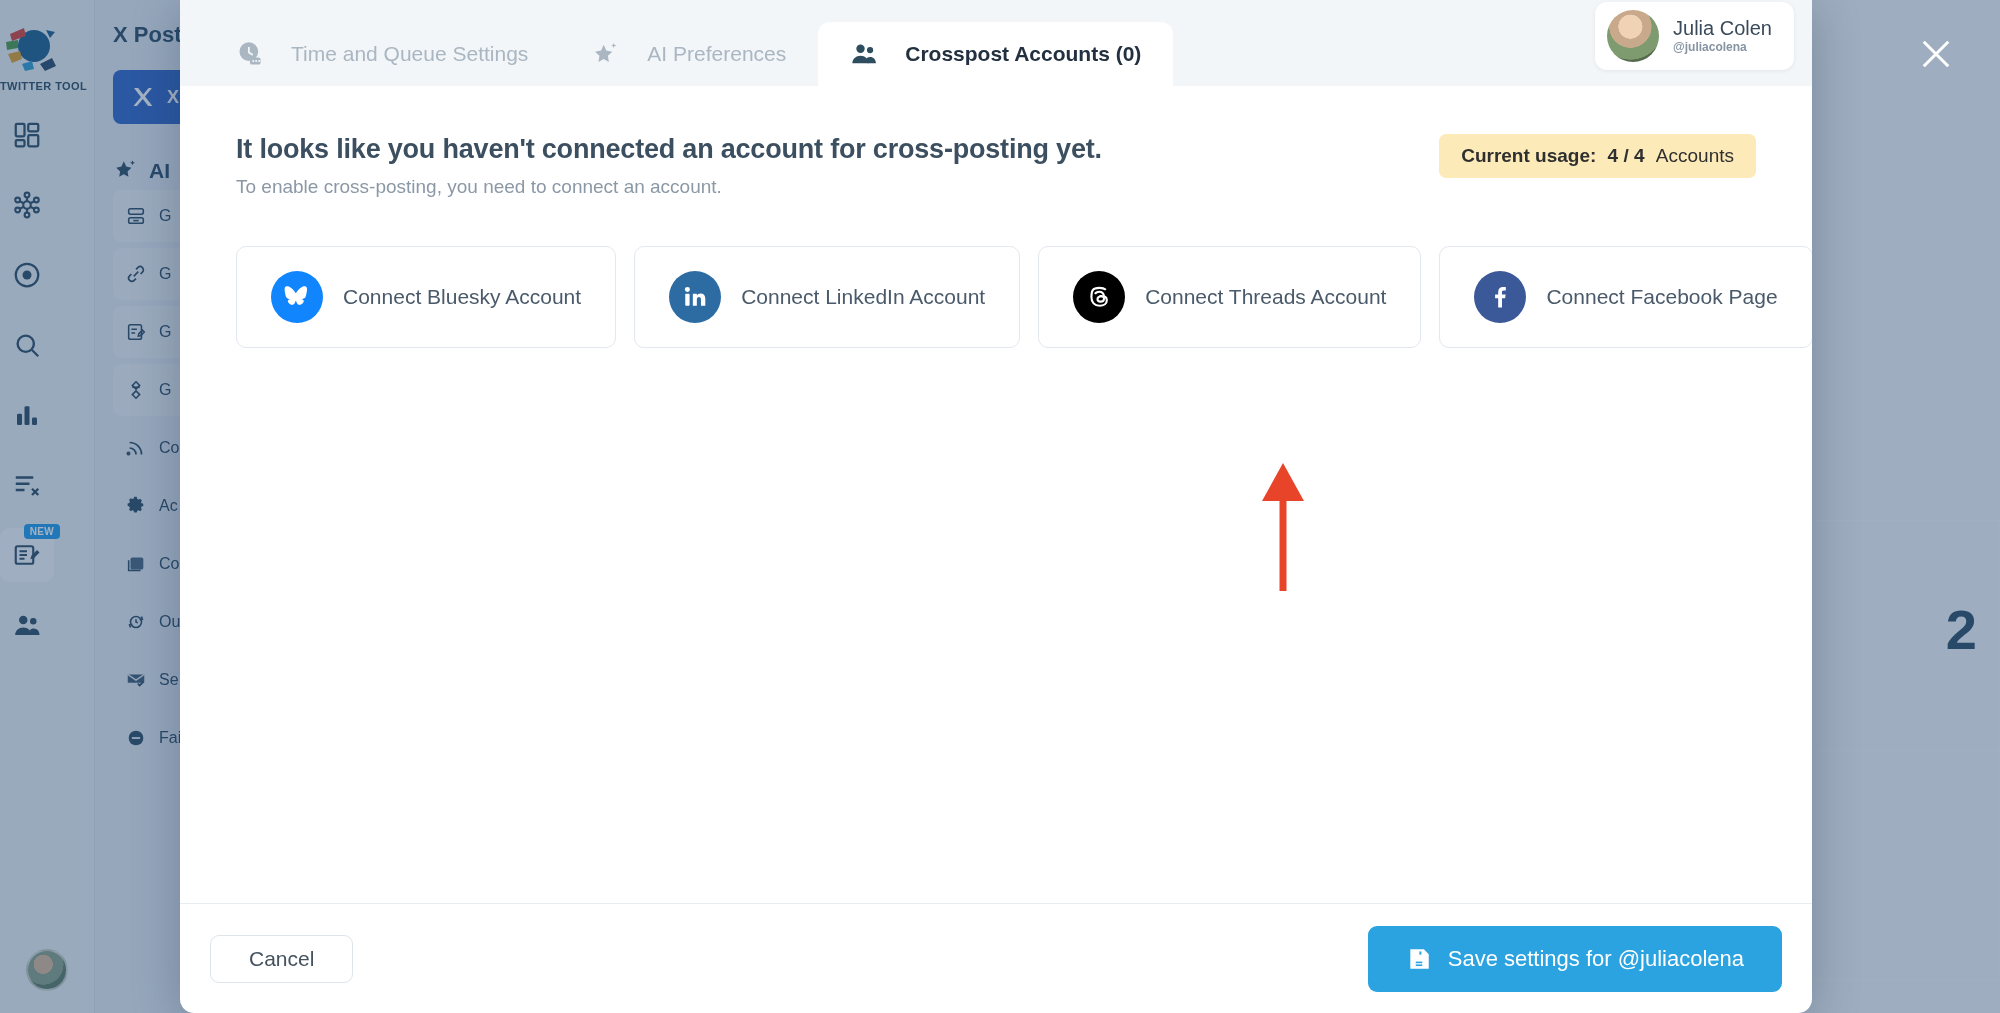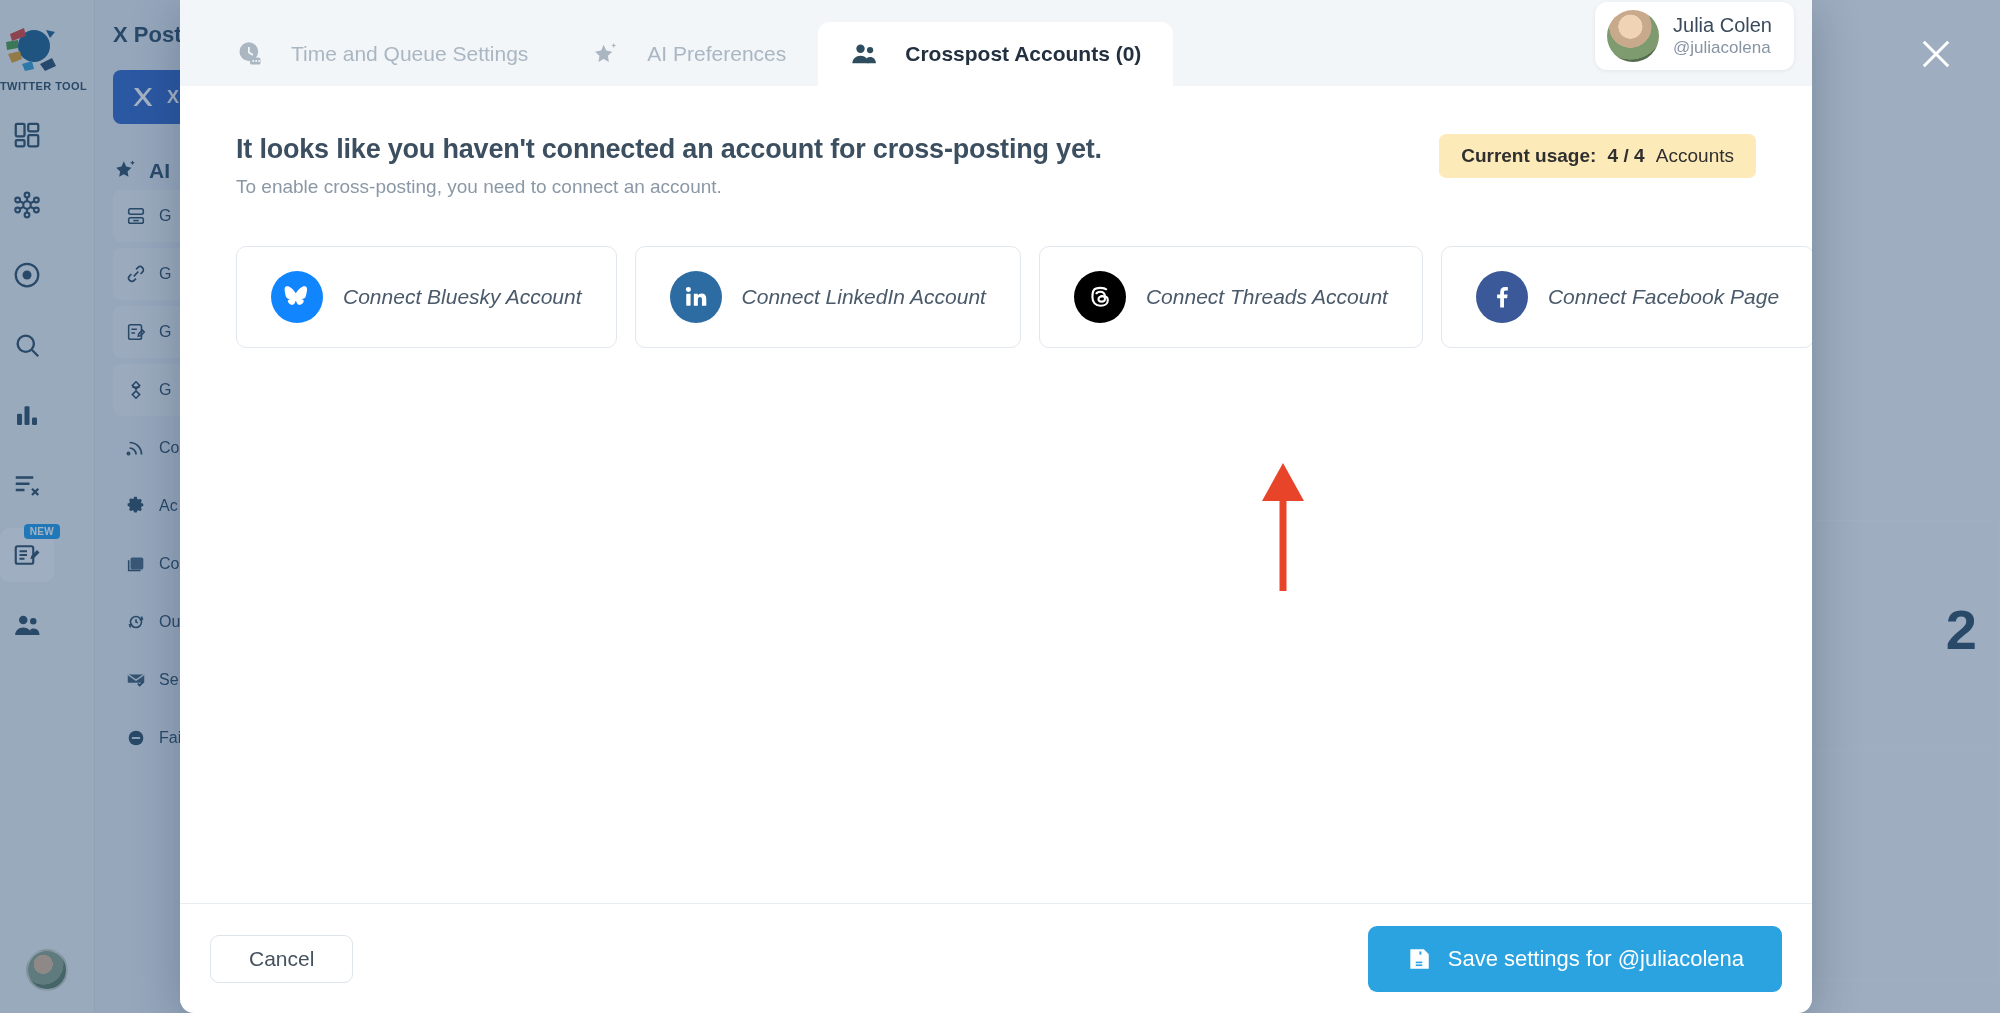--- a/index.html
+++ b/index.html
@@ -127,42 +127,41 @@
     background: #ffffff; border-radius: 12px;
     padding: 8px 22px 8px 12px;
     box-shadow: 0 1px 4px rgba(0,0,0,.07);
   }
   #user-chip .avatar {
     width: 52px; height: 52px; border-radius: 50%;
     background: radial-gradient(circle at 45% 32%, #f0d2b4 0 26%, #c9a98b 27% 46%, #7e9a6f 47% 72%, #556b4e 73% 100%);
     flex: none;
   }
   .u-name { font-size: 20px; color: #3a4a5a; line-height: 1.2; }
-  .u-handle { font-size: 17px; color: #8794a3; line-height: 1.3; }
+  .u-handle { font-size: 12px; color: #8794a3; line-height: 1.3; font-weight: bold; }
 
   
   #modal-body { flex: 1; padding: 48px 56px 0 56px; position: relative; overflow: hidden; }
   .body-head { display: flex; justify-content: space-between; align-items: flex-start; }
   .empty-title { font-size: 27px; font-weight: 700; color: #3c4f60; letter-spacing: -.2px; }
   .empty-sub { font-size: 19px; color: #8b98a6; margin-top: 11px; }
   #usage-badge {
     background: #fdeab9; color: #2f2f2f;
     border-radius: 7px; padding: 11px 22px;
     font-size: 19px; white-space: nowrap;
   }
   #usage-badge b { font-weight: 700; }
 
   .connect-row { display: flex; gap: 18px; margin-top: 48px; }
   .connect-btn {
     flex: 1 1 0; height: 102px;
     border: 1px solid #e2e8ee; border-radius: 10px;
     background: #fff;
     display: flex; align-items: center; gap: 20px;
     padding: 0 34px;
-    font-style: italic;
   }
   .connect-btn .brand {
     width: 52px; height: 52px; border-radius: 50%;
     display: flex; align-items: center; justify-content: center; flex: none;
   }
   .connect-btn .lbl { font-size: 21px; color: #4a5a6a; white-space: nowrap; }
   .brand-bluesky { background: #1185fe; }
   .brand-threads { background: #000000; }
   .brand-linkedin { background: #2d6ca2; }
   .brand-facebook { background: #3b5998; }

